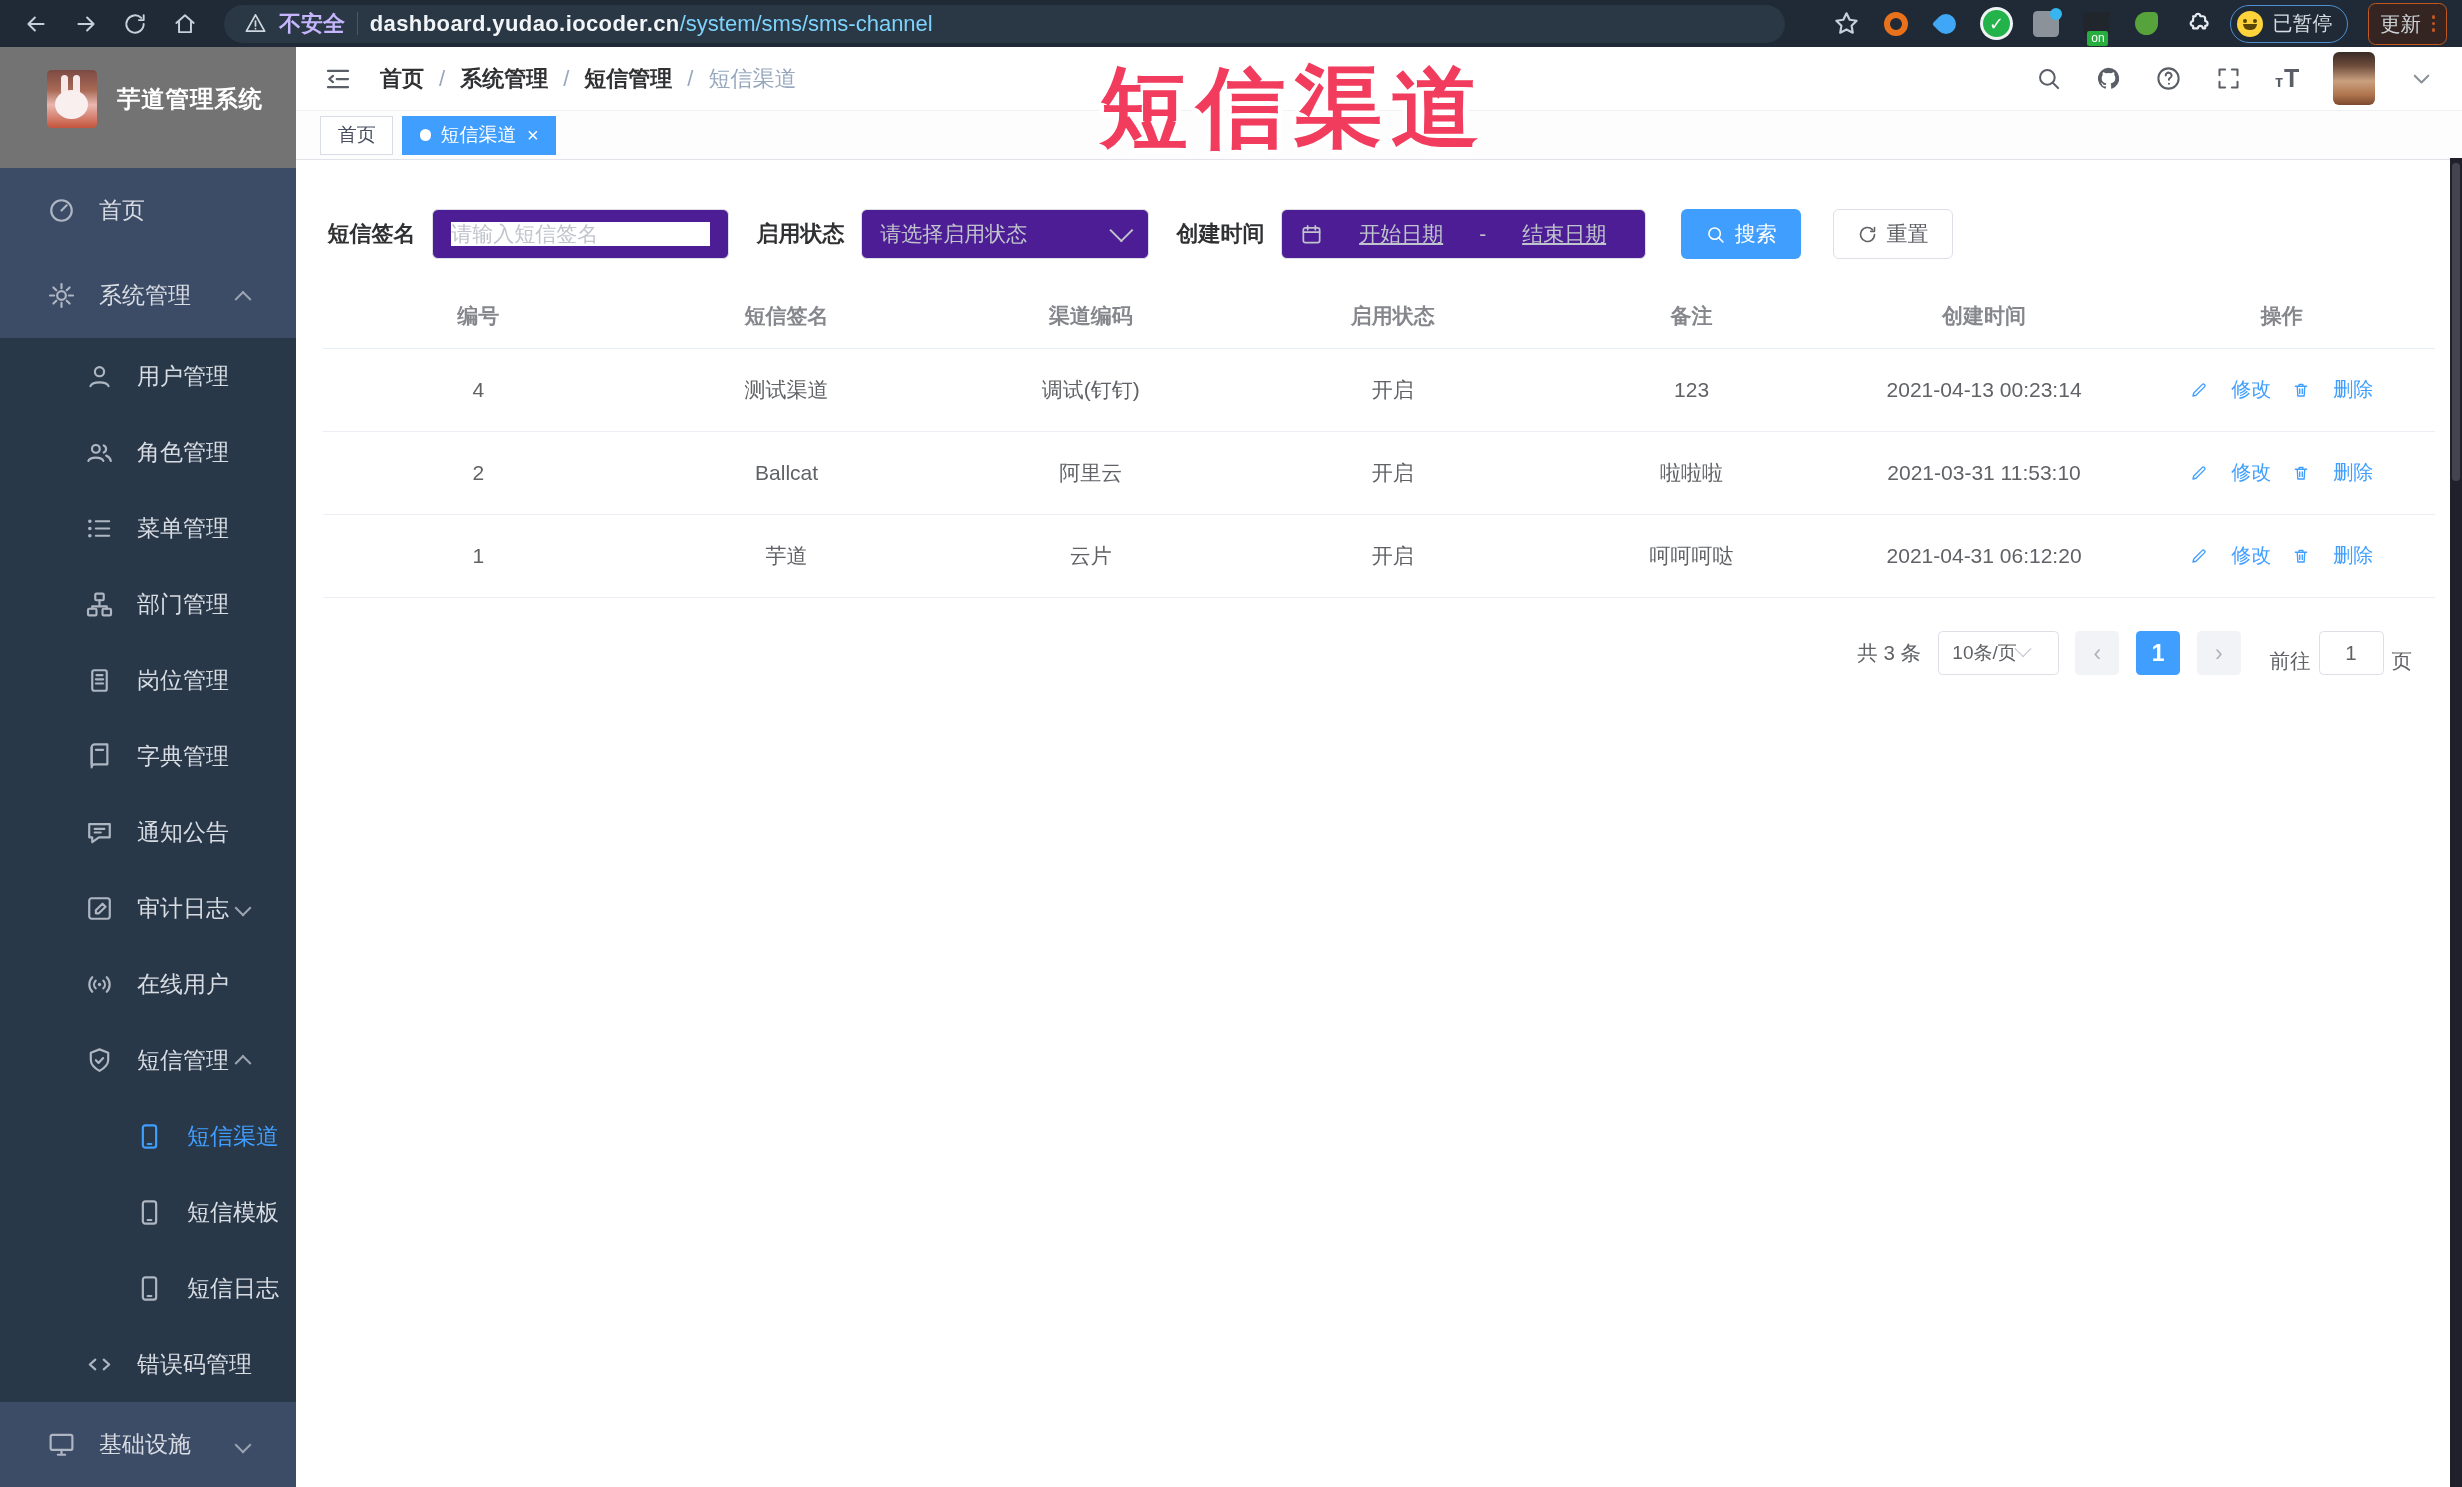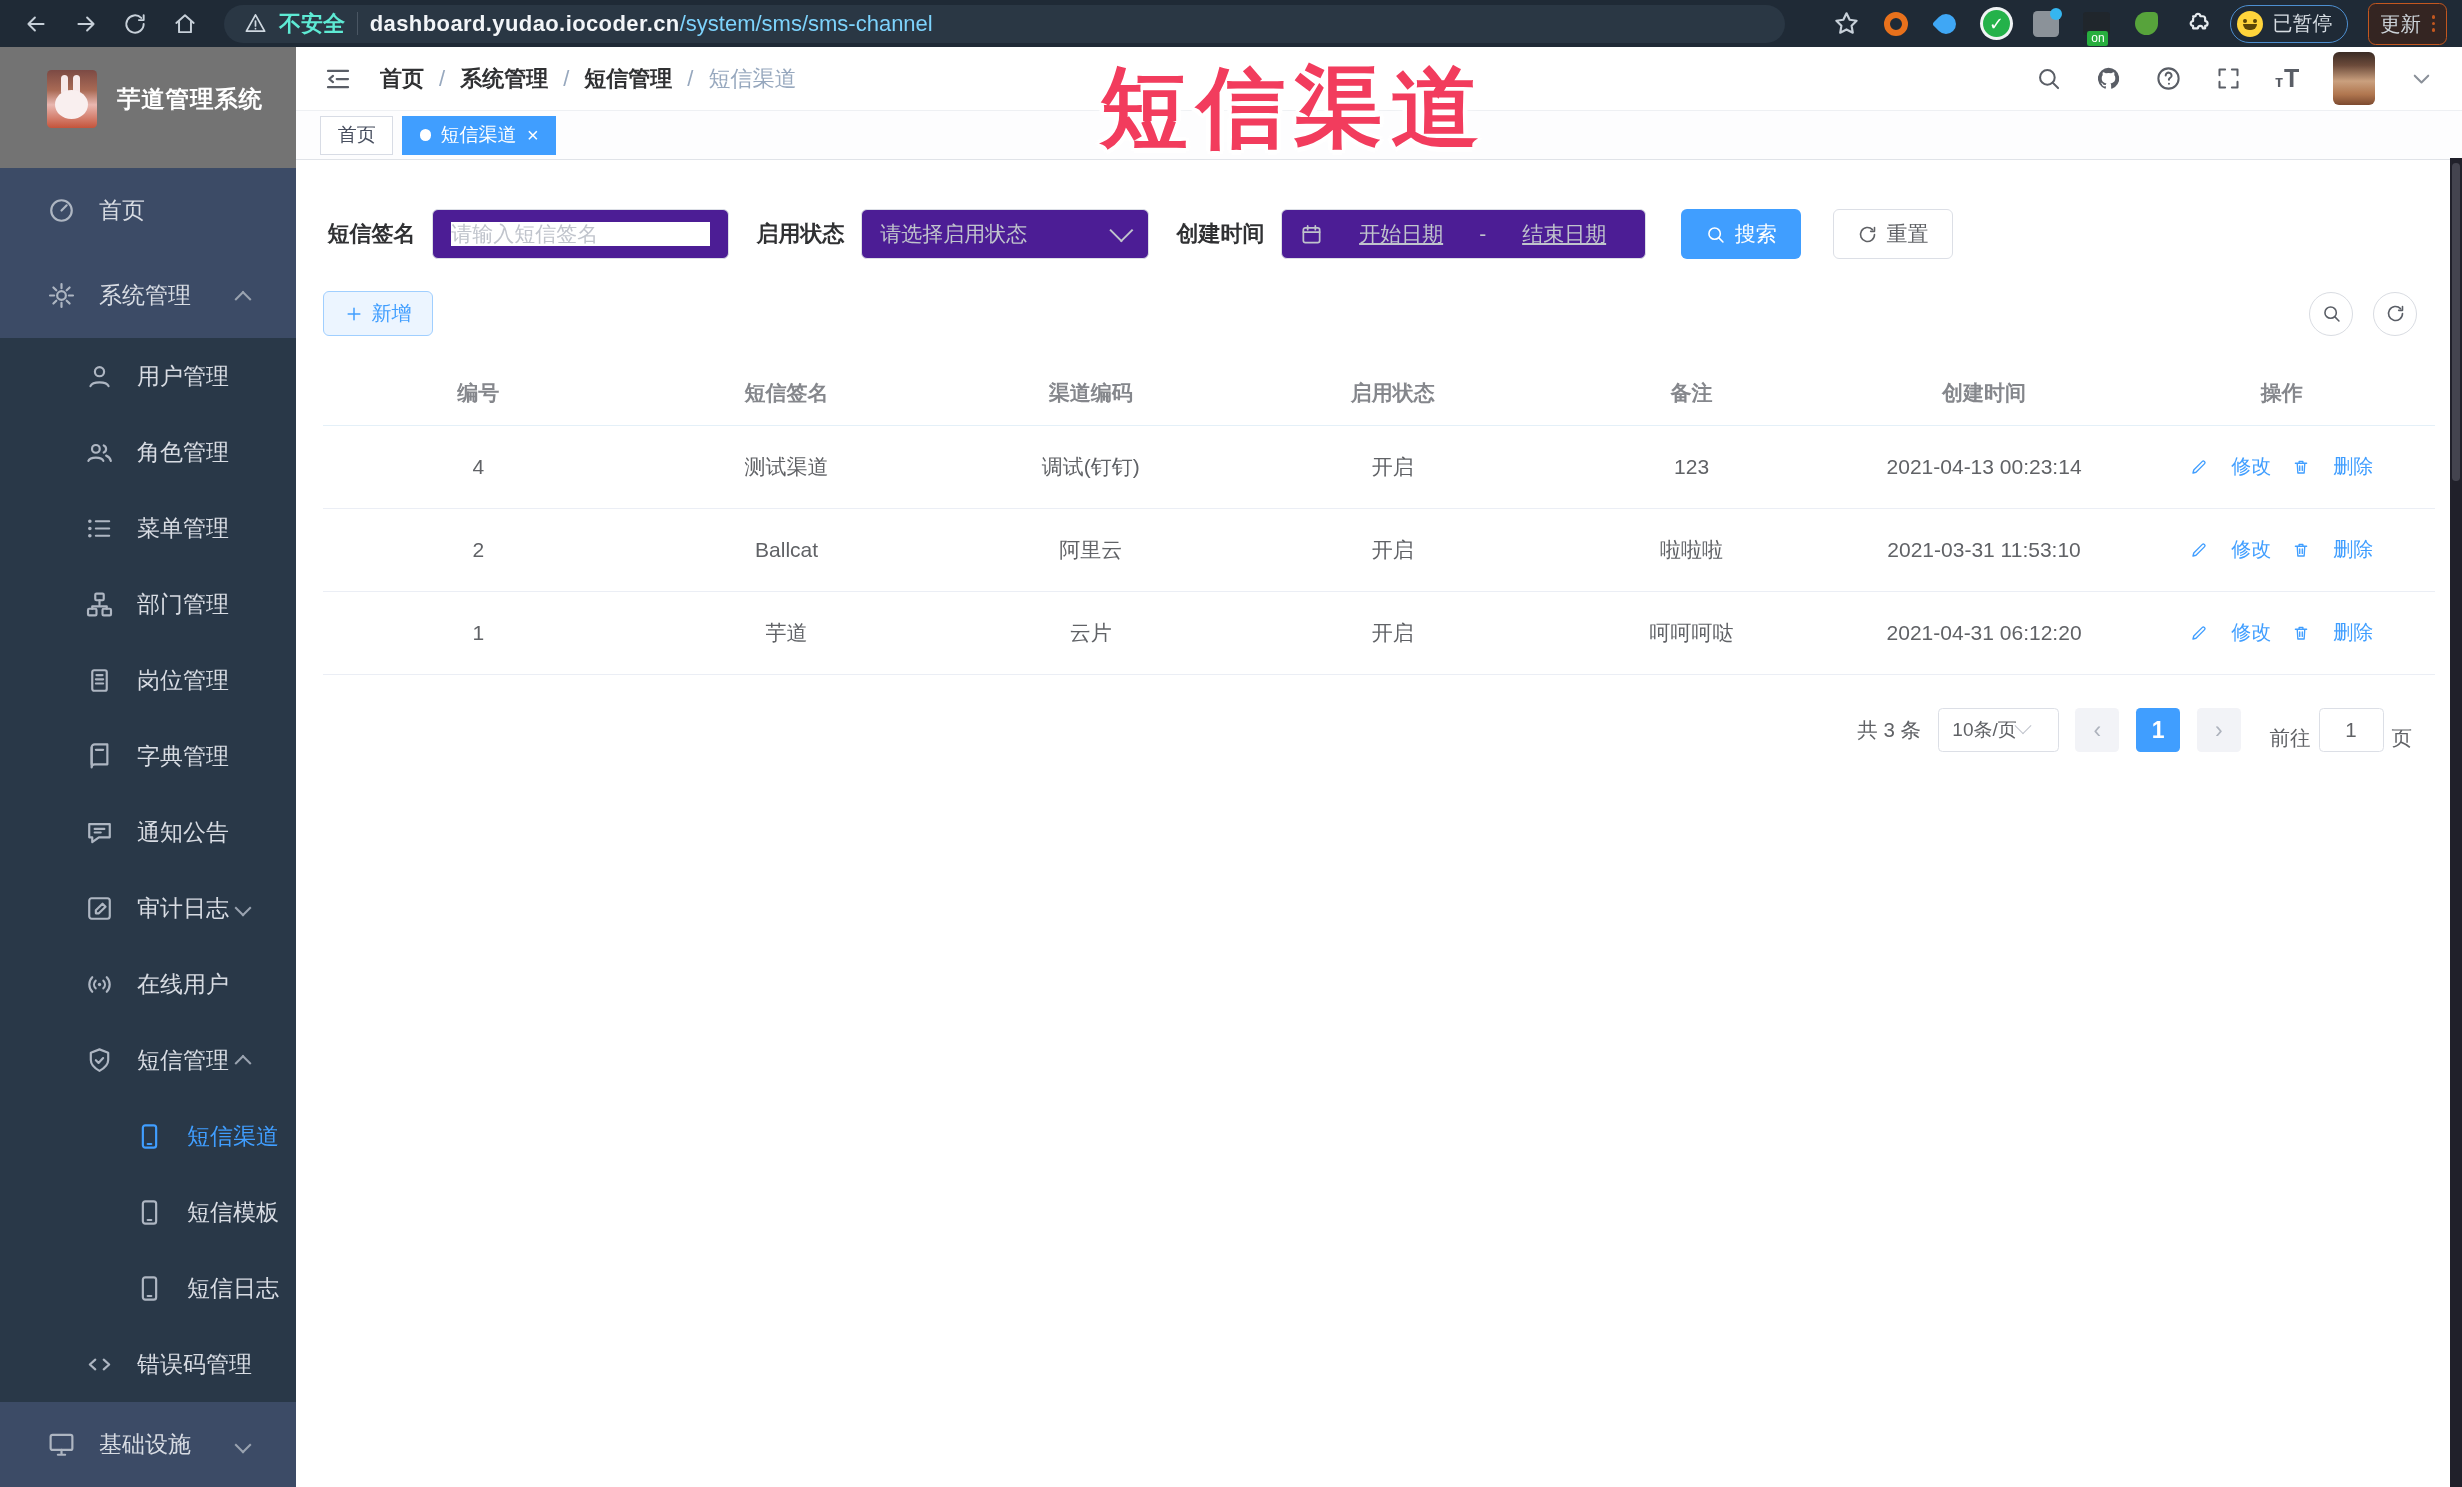--- a/index.html
+++ b/index.html
@@ -12,21 +12,21 @@
   
   .browser-bar { height:47px; background:#1f2a36; display:flex; align-items:center;
     padding:0 15px; gap:7.6px; position:relative; z-index:5; }
   .nav-btn { width:42px; height:36px; color:#c7d0d9; display:flex; align-items:center;
     justify-content:center; }
   .nav-btn .icon-svg { width:26px; height:26px; }
   .address-bar { margin-left:10.6px; width:1561px; height:38px; background:#2a3744;
     border-radius:20px; display:flex; align-items:center; padding:0 20px; gap:12px;
     color:#e8edf2; font-size:22px; }
   .addr-warning { width:23px; height:23px; color:#cfd8e0; }
-  .addr-sec { color:#5eead4; font-weight:700; }
+  .addr-sec { color:#c4b5fd; font-weight:700; }
   .addr-divider { width:0.8px; height:23px; background:#4a5663; }
   .addr-domain { color:#f2f5f8; font-weight:700; letter-spacing:0.4px; }
   .addr-path { color:#7dd3fc; }
   .browser-right { margin-left:auto; display:flex; align-items:center; gap:20px; }
   .ext-icon { width:30px; height:30px; display:flex; align-items:center; justify-content:center; }
   .star-btn { color:#c7d0d9; width:29px; height:29px; }
   .ext-ring { width:24px; height:24px; border:6.8px solid #e8711c; border-radius:50%; }
   .ext-drop { width:20px; height:20px; background:#3fa7f5; border-radius:50% 50% 50% 3px;
     transform:rotate(45deg); }
   .ext-check { width:27px; height:27px; background:#24b24a; border-radius:50%;
@@ -531,48 +531,20 @@
           <span class="icon-svg">
               <svg viewBox="0 0 24 24">
                 <path d="M20 12a8 8 0 11-2.3-5.6"></path>
                 <path d="M20 4v4.4h-4.4"></path>
               </svg>
             </span>
           <span>重置</span>
         </span>
       </div>
 
-      <div class="toolbar-row">
-        <span class="btn-add">
-          <span class="icon-svg">
-              <svg viewBox="0 0 24 24">
-                <path d="M12 5v14M5 12h14"></path>
-              </svg>
-            </span>
-          <span>新增</span>
-        </span>
-        <span class="right-circles">
-          <span class="circle-btn">
-              <span class="icon-svg">
-                <svg viewBox="0 0 24 24">
-                  <circle cx="11" cy="11" r="6.5"></circle>
-                  <path d="M15.9 15.9l4.6 4.6"></path>
-                </svg>
-              </span>
-            </span>
-          <span class="circle-btn">
-              <span class="icon-svg">
-                <svg viewBox="0 0 24 24">
-                  <path d="M20 12a8 8 0 11-2.3-5.6"></path>
-                  <path d="M20 4v4.4h-4.4"></path>
-                </svg>
-              </span>
-            </span>
-        </span>
-      </div>
 
       <table class="grid">
         <thead>
             <tr id="table-head-row">
               <th style="width: 14.7%;">编号</th>
               <th style="width: 14.5%;">短信签名</th>
               <th style="width: 14.3%;">渠道编码</th>
               <th style="width: 14.3%;">启用状态</th>
               <th style="width: 14%;">备注</th>
               <th style="width: 13.7%;">创建时间</th>

